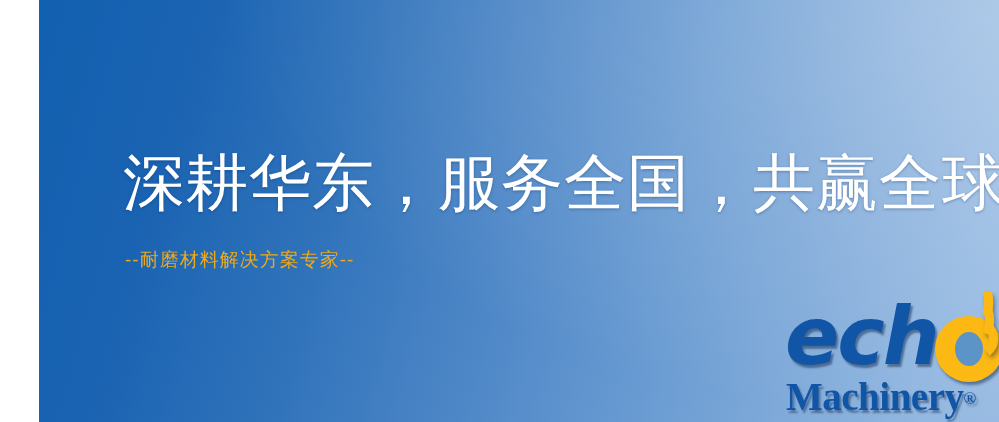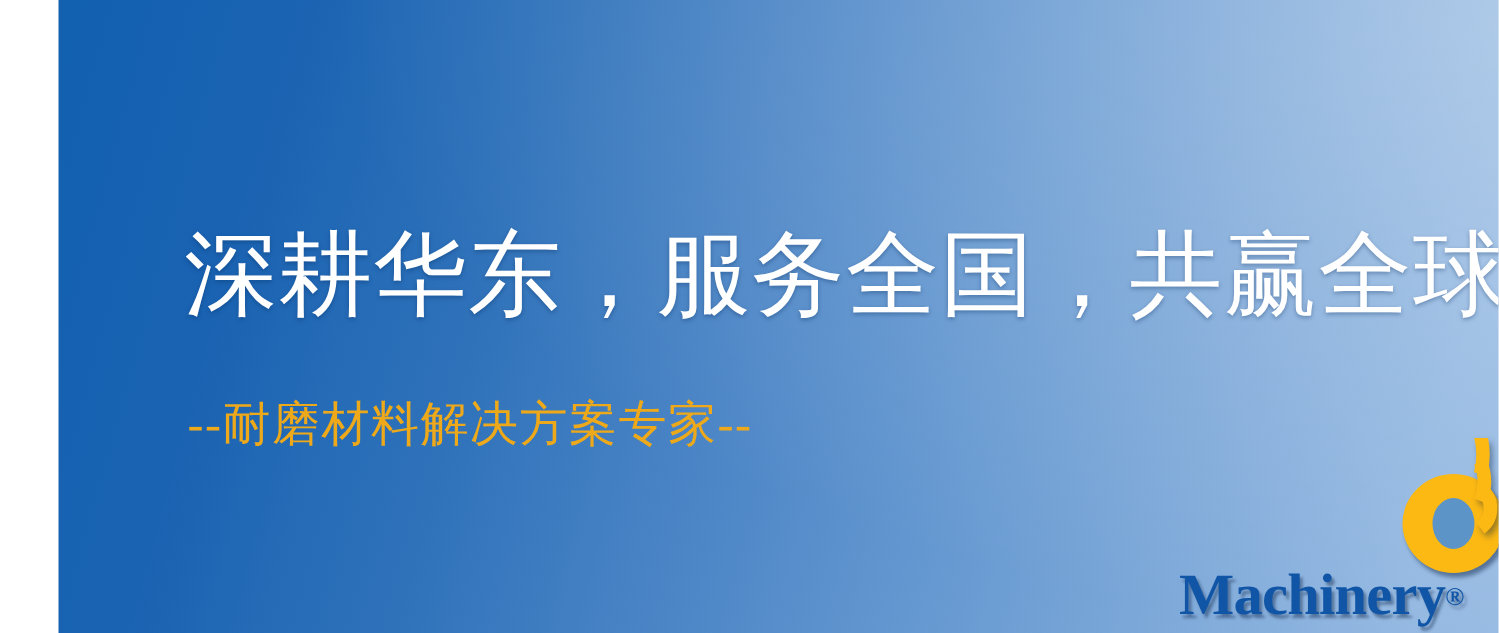--- a/index.html
+++ b/index.html
@@ -48,23 +48,23 @@
     line-height: 1.0;
     color: #ffffff;
     letter-spacing: 1px;
     white-space: nowrap;
     text-shadow: 0 1px 3px rgba(0, 40, 90, 0.35);
   }
 
   .subtitle {
     position: absolute;
     left: 86px;
-    top: 266px;
-    font-family: Liberation Serif, serif;
-    font-size: 32px;
+    top: 250px;
+    font-family: Liberation Sans, sans-serif;
+    font-size: 19px;
     line-height: 1.0;
     color: #eda91a;
     letter-spacing: 1px;
     white-space: nowrap;
   }
 
   
   .logo {
     position: absolute;
     left: 746px;
@@ -152,20 +152,21 @@
   <div class="banner-sheen"></div>
 
   <div class="headline">深耕华东，服务全国，共赢全球</div>
 
   <div class="subtitle">--耐磨材料解决方案专家--</div>
 
   <div class="logo">
 
     <div class="logo-wordmark">
 
+      <div class="logo-echo">ech</div>
 
       <div class="logo-o"></div>
 
       <div class="logo-waves">
         <svg width="62" height="66" viewBox="0 0 62 66" xmlns="http://www.w3.org/2000/svg">
           <g fill="none" stroke="#fdb913" stroke-width="9" stroke-linecap="butt">
             <path d="M6 60 A 16 16 0 0 0 6 34"></path>
             <path d="M6 42 A 34 34 0 0 0 6 16"></path>
             <path d="M6 24 A 52 52 0 0 0 6 -2"></path>
           </g>

